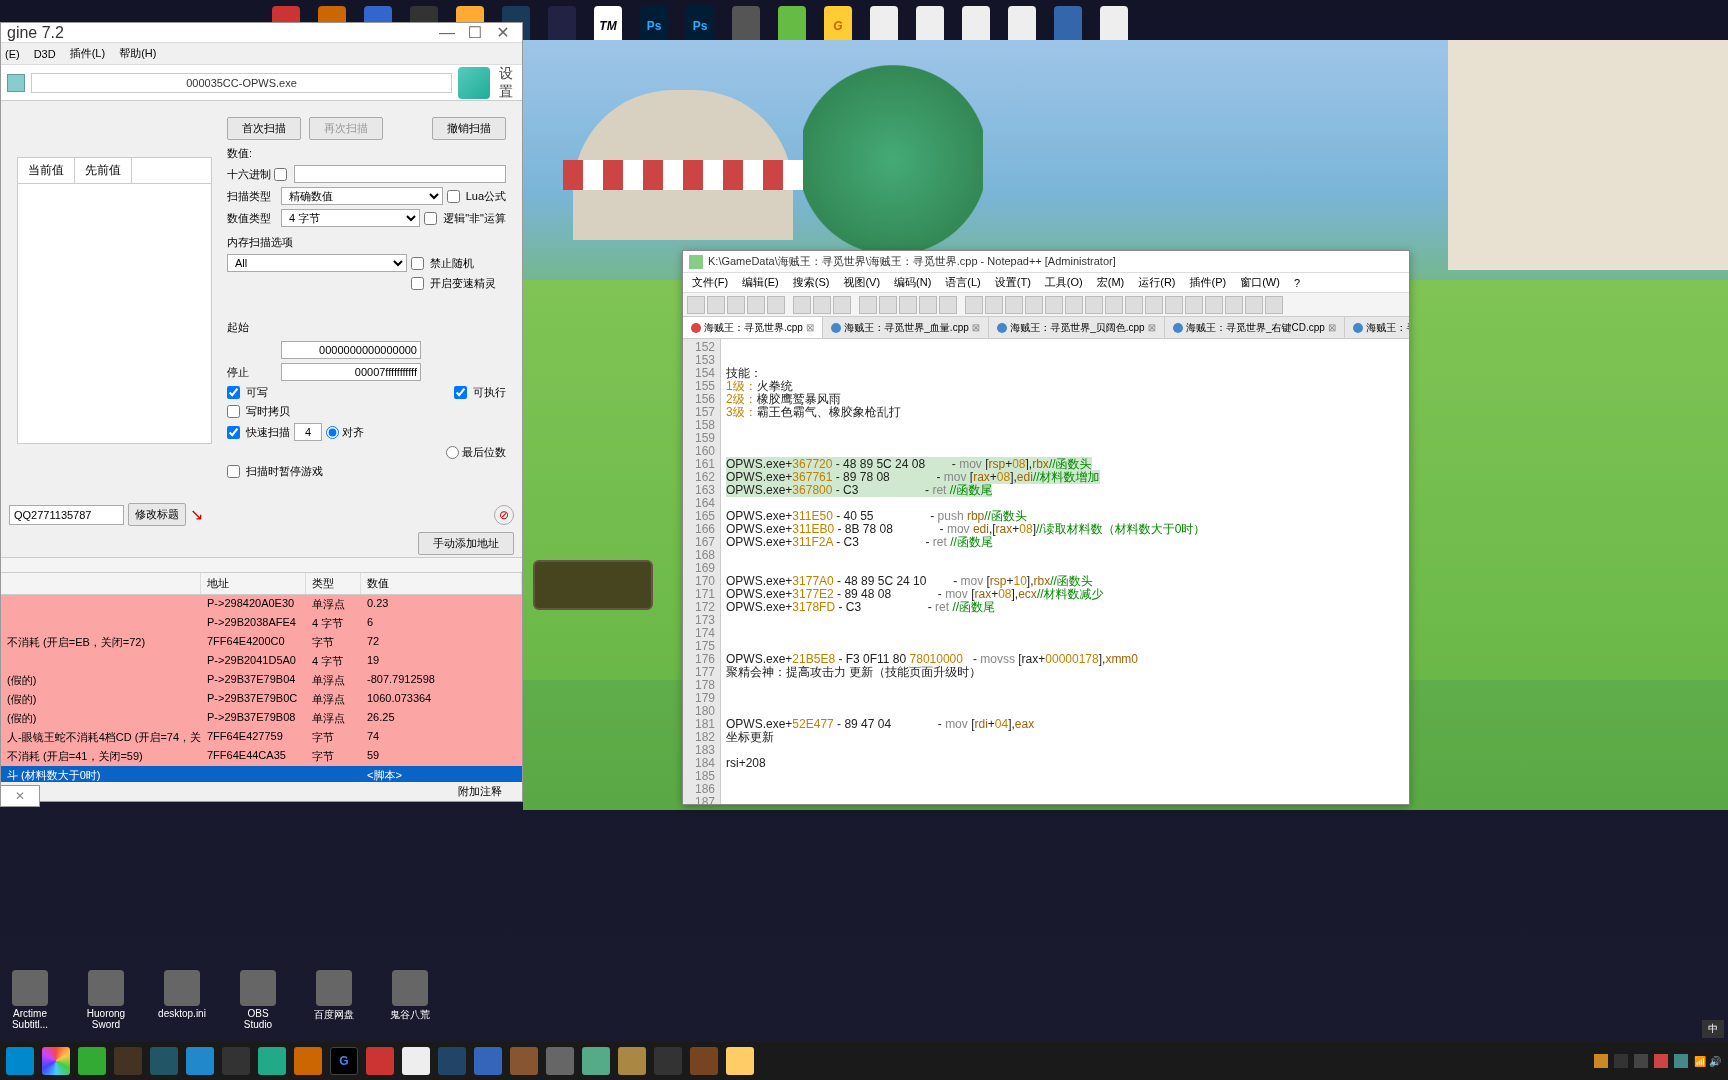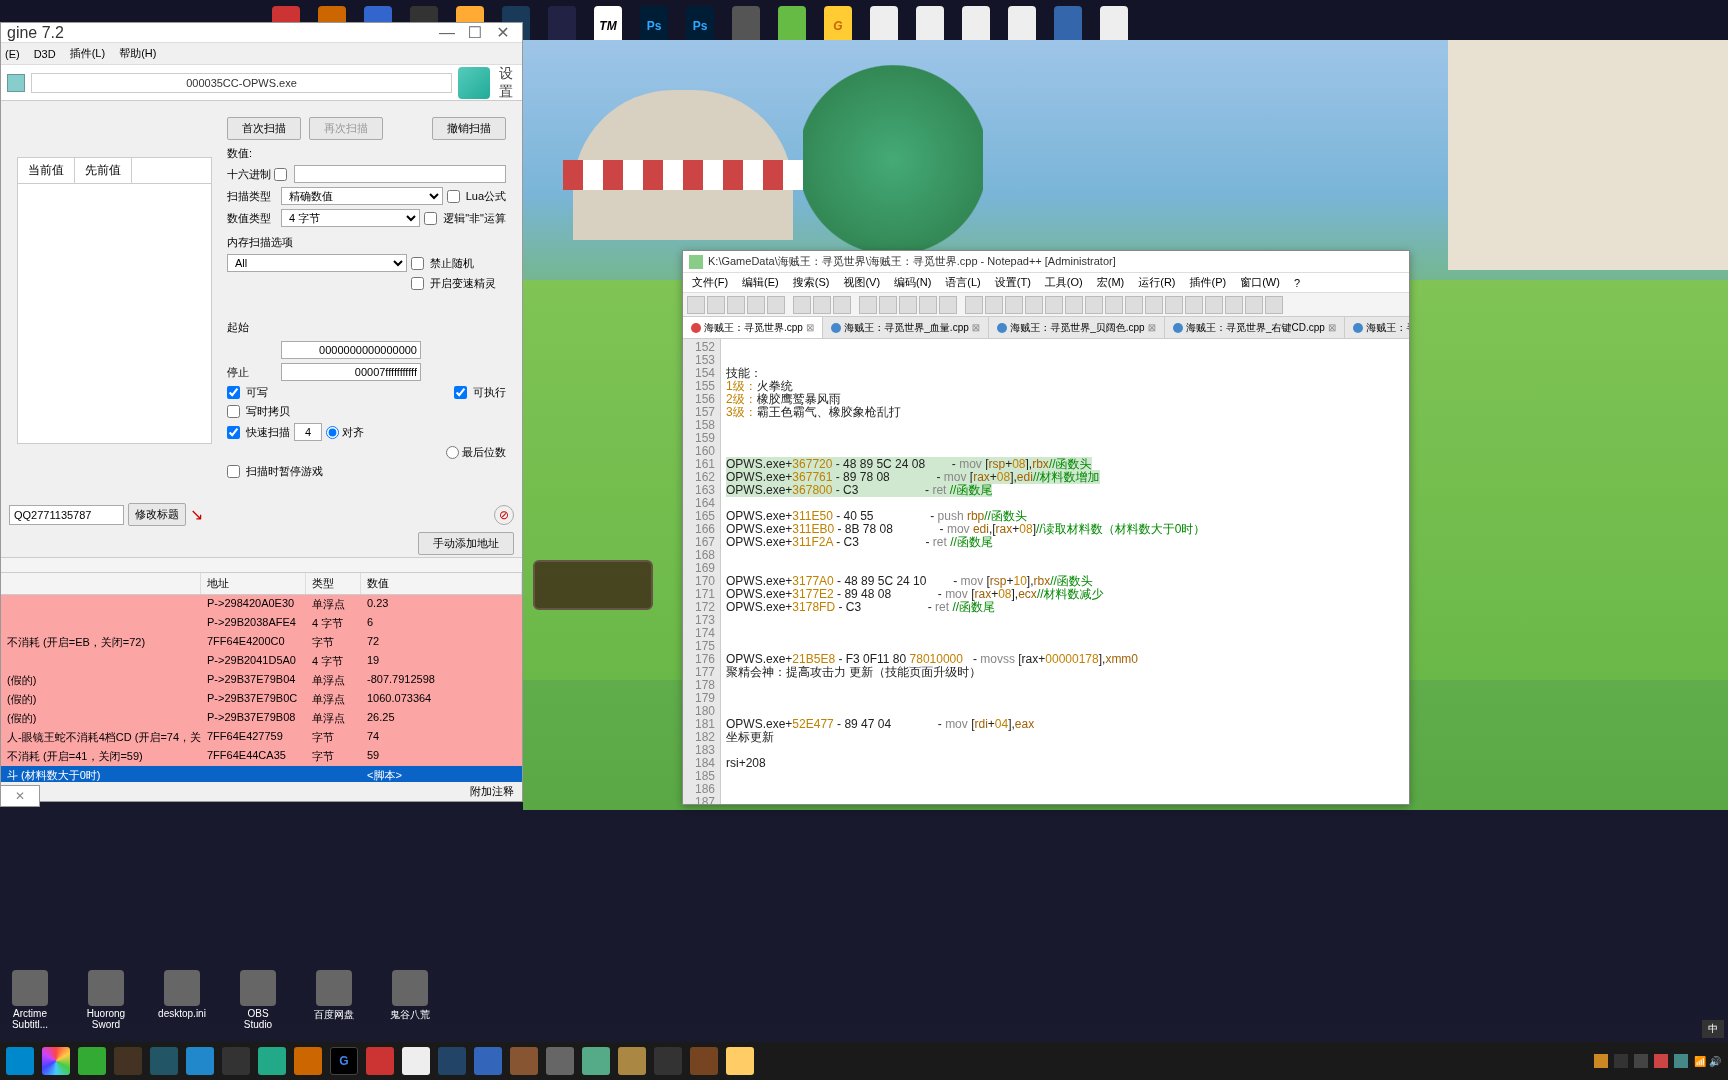--- a/index.html
+++ b/index.html
@@ -43,21 +43,21 @@
 
 .ce-manual { display:flex; justify-content:flex-end; padding:2px 8px; }
 
 .ce-table { flex:1; background:#fca5a5; overflow:hidden; font-size:11px; }
 .ce-thead { display:flex; background:#f4f4f4; border-bottom:1px solid #ccc; }
 .ce-thead span { padding:3px 6px; border-right:1px solid #ddd; }
 .ce-tbody .row { display:flex; padding:1px 0; }
 .ce-tbody .row.sel { background:#0a64c8; color:#fff; }
 .ce-tbody .row span { padding:1px 6px; white-space:nowrap; overflow:hidden; }
 .col-d { width:200px; } .col-a { width:105px; } .col-t { width:55px; } .col-v { flex:1; }
-.ce-foot { text-align:right; padding:2px 8px; font-size:11px; background:#f0f0f0; }
+.ce-foot { text-align:right; padding:2px 20px; font-size:11px; background:#f0f0f0; }
 
 
 .game-bg { position:absolute; left:523px; top:40px; right:0; height:770px; background:linear-gradient(180deg,#9ec5e8 0%,#7ab5d8 20%,#6fb858 40%,#5aa845 100%); }
 .game-building { position:absolute; top:0; right:0; width:280px; height:230px; background:#e8e0d0; }
 .game-arch { position:absolute; top:50px; left:50px; width:220px; height:150px; background:#d8d0c0; border-radius:100px 100px 0 0; }
 .game-red-stripe { position:absolute; top:120px; left:40px; width:240px; height:30px; background:repeating-linear-gradient(90deg,#c44 0,#c44 20px,#fff 20px,#fff 40px); }
 .game-tree { position:absolute; top:20px; left:280px; width:180px; height:200px; background:radial-gradient(circle,#4a7 0%,#385 70%,transparent 71%); }
 .game-grass { position:absolute; bottom:130px; left:0; right:0; height:400px; background:linear-gradient(180deg,#7fc455 0%,#6ab848 100%); }
 .game-hotbar { position:absolute; bottom:200px; left:10px; width:120px; height:50px; background:rgba(60,40,20,0.8); border:2px solid #654; border-radius:6px; }
 

